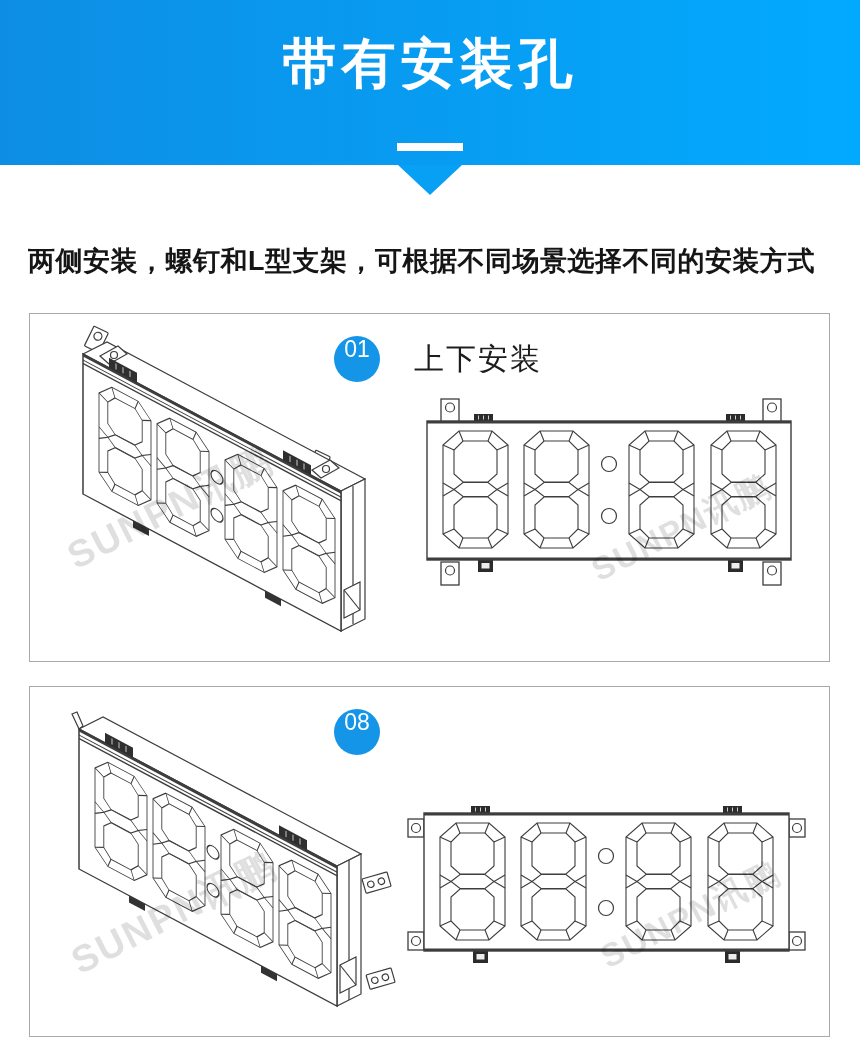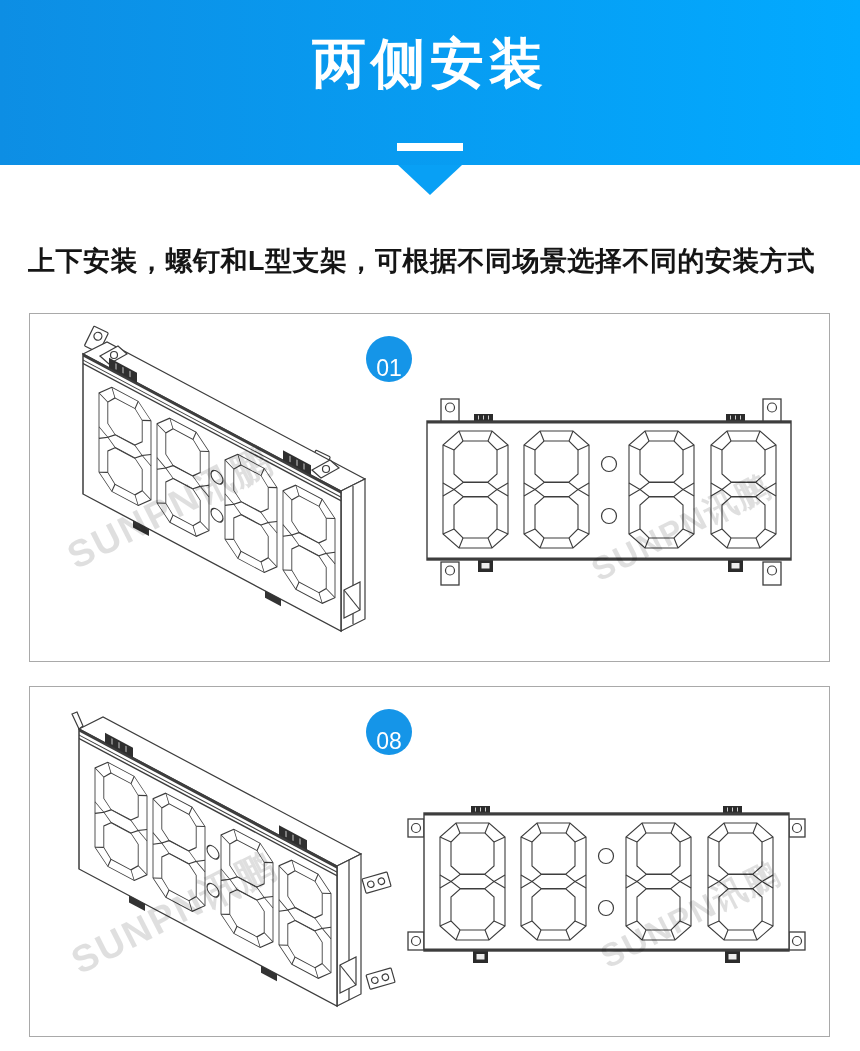--- a/index.html
+++ b/index.html
@@ -18,22 +18,22 @@
                 border-top:30px solid var(--notch,#08a0f5);}
   
   .intro{position:absolute;top:245px;left:28px;margin:0;font-size:27px;font-weight:600;
          color:var(--intro-text,#151515);letter-spacing:0.5px;line-height:1.2;}
   
   .panel{position:absolute;left:29px;width:799px;background:#fff;
          border:1px solid var(--box-border,#a9a9a9);}
   .panel1{top:313px;height:347px;}
   .panel2{top:686px;height:349px;}
   .panel svg.drawing{position:absolute;left:0;top:0;}
-  .badge{position:absolute;left:336px;top:22px;width:46px;height:46px;border-radius:50%;
-         background:var(--badge,#1595e8);color:#fff;display:flex;align-items:flex-end;
+  .badge{position:absolute;left:304px;top:22px;width:46px;height:46px;border-radius:50%;
+         background:var(--badge,#1595e8);color:#fff;display:flex;align-items:flex-start;
          justify-content:center;font-size:23px;font-weight:400;}
   .section-label{position:absolute;left:384px;top:30px;font-size:30px;color:#1d1d1d;
                  letter-spacing:2px;line-height:1;}
   
   .wm{fill:#000;opacity:0.12;stroke:none;font-weight:bold;letter-spacing:2px;
       font-family:"Liberation Sans","DejaVu Sans",sans-serif;}
   .wm-lg{font-size:38px;}
   .wm-sm{font-size:33px;}
 </style>
 </head>
@@ -83,26 +83,26 @@
       <rect width="26" height="15" rx="1" fill="#fff" stroke-width="1.2"></rect>
       <circle cx="7" cy="7.5" r="3.2" fill="#fff"></circle>
       <circle cx="18" cy="7.5" r="3.2" fill="#fff"></circle>
     </g>
   </defs>
 </svg>
 
 <div class="page">
 
   <header class="banner">
-    <div class="banner-title">两侧安装</div>
+    <div class="banner-title">带有安装孔</div>
     <div class="banner-bar"></div>
   </header>
   <div class="banner-notch"></div>
 
-  <p class="intro">上下安装，螺钉和L型支架，可根据不同场景选择不同的安装方式</p>
+  <p class="intro">两侧安装，螺钉和L型支架，可根据不同场景选择不同的安装方式</p>
 
   <section class="panel panel1">
     <svg class="drawing" width="799" height="347" viewBox="0 0 799 347">
 
       <g stroke="var(--line,#3d3d3d)" fill="none" stroke-width="1.2">
         <use href="#iso-tab" transform="translate(64,12) rotate(26)"></use>
         <use href="#iso-tab" transform="translate(286,136) rotate(26)"></use>
         <polygon points="53,40 77,28 335,165 311,177" fill="#fff"></polygon>
         <polygon points="311,177 335,165 335,305 311,317" fill="#fff"></polygon>
         <line x1="323" y1="172" x2="323" y2="310"></line>
@@ -149,20 +149,21 @@
         <circle cx="579" cy="202" r="7.5"></circle>
         <use href="#seg8" transform="translate(599,117)"></use>
         <use href="#seg8" transform="translate(681,117)"></use>
         <text class="wm wm-sm" x="569" y="268" transform="rotate(-27 569 268)">SUNPN讯鹏</text>
       </g>
     </svg>
 
     <div class="badge">
       <span>01</span>
     </div>
+    <div class="section-label">上下安装</div>
   </section>
 
   <section class="panel panel2">
     <svg class="drawing" width="799" height="349" viewBox="0 0 799 349">
 
       <g stroke="var(--line,#3d3d3d)" fill="none" stroke-width="1.2">
         <polygon points="49,42 42,27 47,25 53,39" fill="#fff"></polygon>
         <use href="#side-tab" transform="translate(332,192) rotate(-16)"></use>
         <use href="#side-tab" transform="translate(336,288) rotate(-16)"></use>
         <polygon points="49,42 73,30 331,167 307,179" fill="#fff"></polygon>

